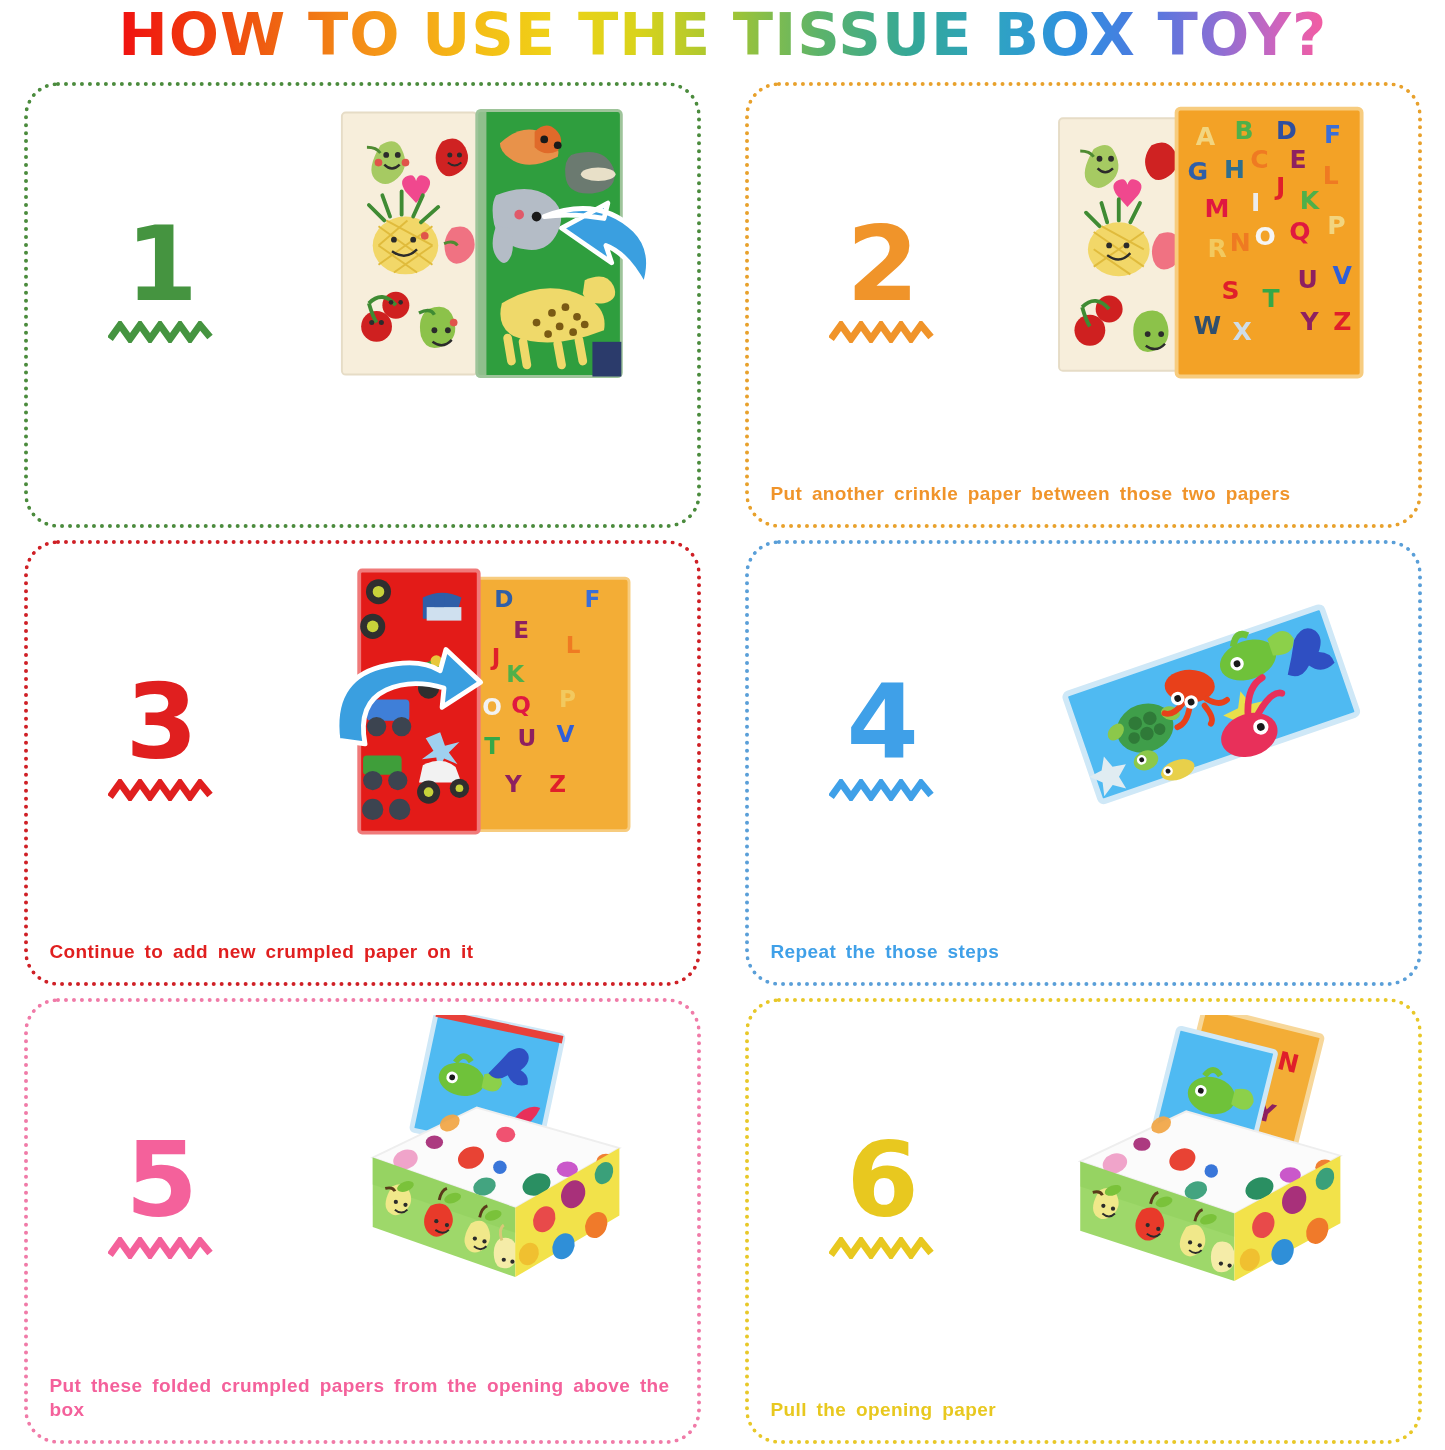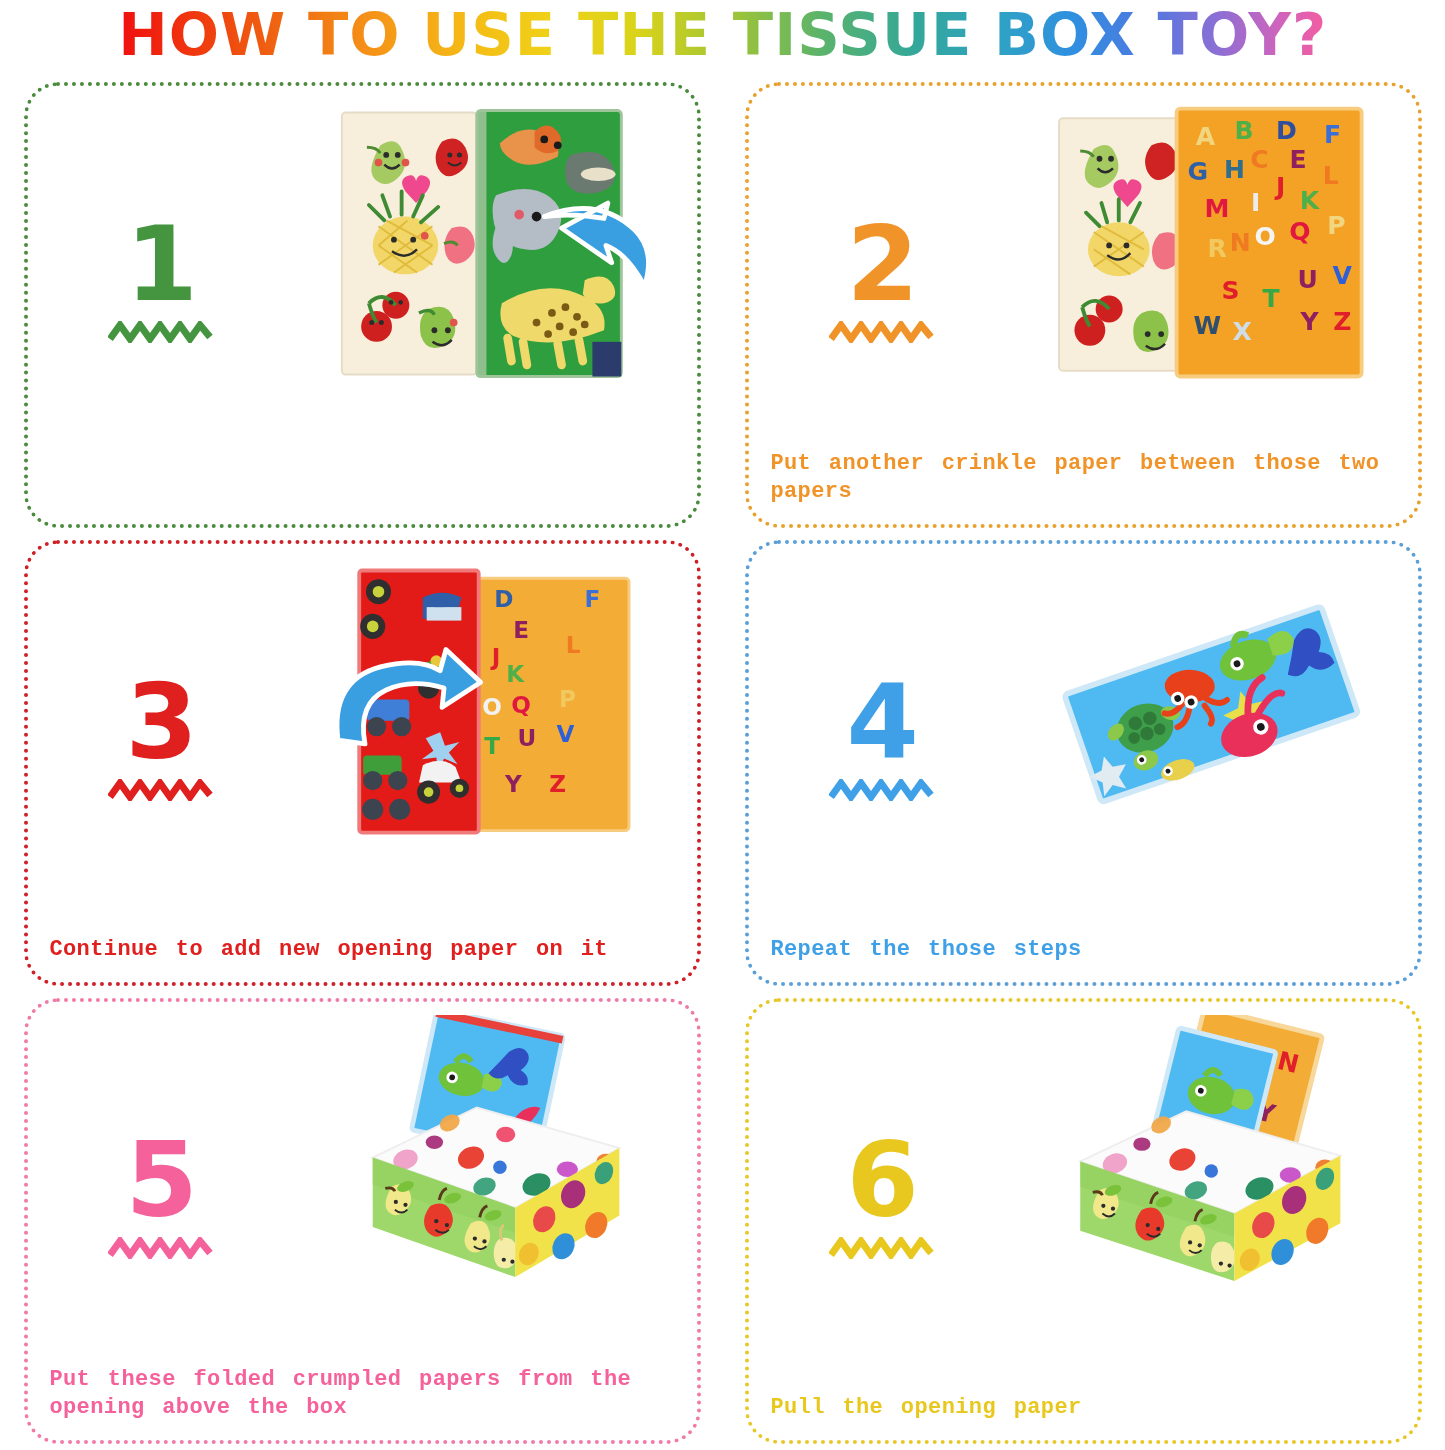--- a/index.html
+++ b/index.html
@@ -111,23 +111,23 @@
     width: 108px;
     height: 22px;
   }
 
   
   .caption {
     position: absolute;
     left: 3.2%;
     bottom: 4%;
     width: 94%;
-    font-family: Liberation Mono, monospace;
+    font-family: Liberation Sans, sans-serif;
     font-weight: bold;
-    font-size: 22px;
+    font-size: 19px;
     line-height: 1.28;
     word-spacing: 4px;
     letter-spacing: 0.4px;
   }
 
   
   .photo {
     position: absolute;
     right: 3%;
     top: 3%;
@@ -419,21 +419,21 @@
               <circle cx="44" cy="262" r="11" fill="#3c4450"></circle>
                 <circle cx="72" cy="262" r="11" fill="#3c4450"></circle>
             </g>
 
             <g>
               <path d="M8 190 q-8 -62 44 -76 q40 -10 62 4 l6 -22 l36 34 l-40 26 l2 -20 q-34 -10 -60 2 q-30 14 -22 56z" fill="#3a9fe0" stroke="#ffffff" stroke-width="5" stroke-linejoin="round"></path>
             </g>
           </svg>
         </div>
 
-        <div class="caption">Continue to add new opening paper on it</div>
+        <div class="caption">Continue to add new crumpled paper on it</div>
       </div>
     </div>
 
     <div class="card c-blue">
       <div class="card-body">
 
         <div class="numblock">
           <span class="num">4</span>
           <svg class="zig" viewBox="0 0 108 22">
             <polyline points="2,18 12,4 22,18 32,4 42,18 52,4 62,18 72,4 82,18 92,4 102,16" fill="none" stroke="#3fa0e8" stroke-width="7"></polyline>

